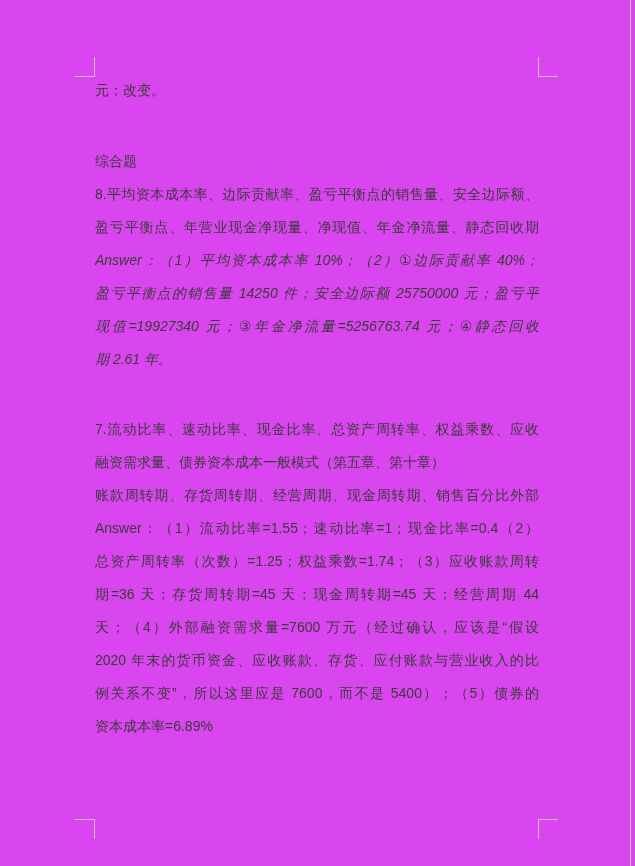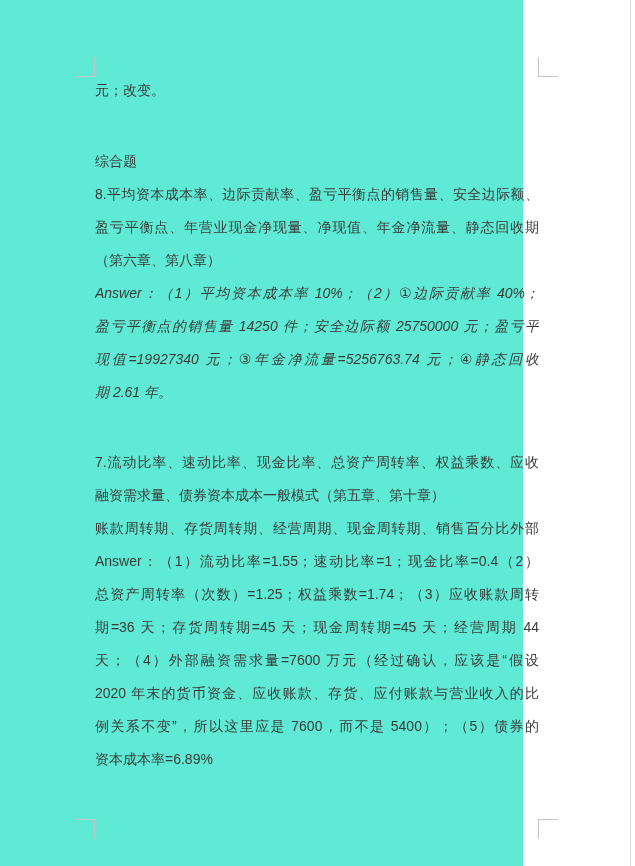--- a/index.html
+++ b/index.html
@@ -10,23 +10,23 @@
   body {
     position: relative;
     width: 635px;
     height: 866px;
     overflow: hidden;
     font-family: "Liberation Sans", "DejaVu Sans", sans-serif;
   }
   .page {
     position: absolute;
     left: 0; top: 0;
-    width: 523px;
+    width: 635px;
     height: 866px;
-    background: #5eead4;
+    background: #d946ef;
   }
   
   .page-edge {
     position: absolute;
     left: 630px;
     top: 0;
     width: 0;
     height: 866px;
     border-left: 1px solid #dcdcdc;
   }
@@ -82,21 +82,20 @@
   <div class="doc-body" style="color: rgb(59, 59, 59);">
       <div class="para">
         <div class="line para-end">元；改变。</div>
       </div>
       <div class="para">
         <div class="line para-end">综合题</div>
       </div>
       <div class="para">
         <div class="line">8.平均资本成本率、边际贡献率、盈亏平衡点的销售量、安全边际额、</div>
         <div class="line">盈亏平衡点、年营业现金净现量、净现值、年金净流量、静态回收期</div>
-        <div class="line para-end">（第六章、第八章）</div>
       </div>
       <div class="para">
         <div class="line">Answer：（1）平均资本成本率 10%；（2）①边际贡献率 40%；</div>
         <div class="line">盈亏平衡点的销售量 14250 件；安全边际额 25750000 元；盈亏平</div>
         <div class="line">现值=19927340 元；③年金净流量=5256763.74 元；④静态回收</div>
         <div class="line para-end">期 2.61 年。</div>
       </div>
       <div class="para">
         <div class="line">7.流动比率、速动比率、现金比率、总资产周转率、权益乘数、应收</div>
         <div class="line para-end">融资需求量、债券资本成本一般模式（第五章、第十章）</div>

